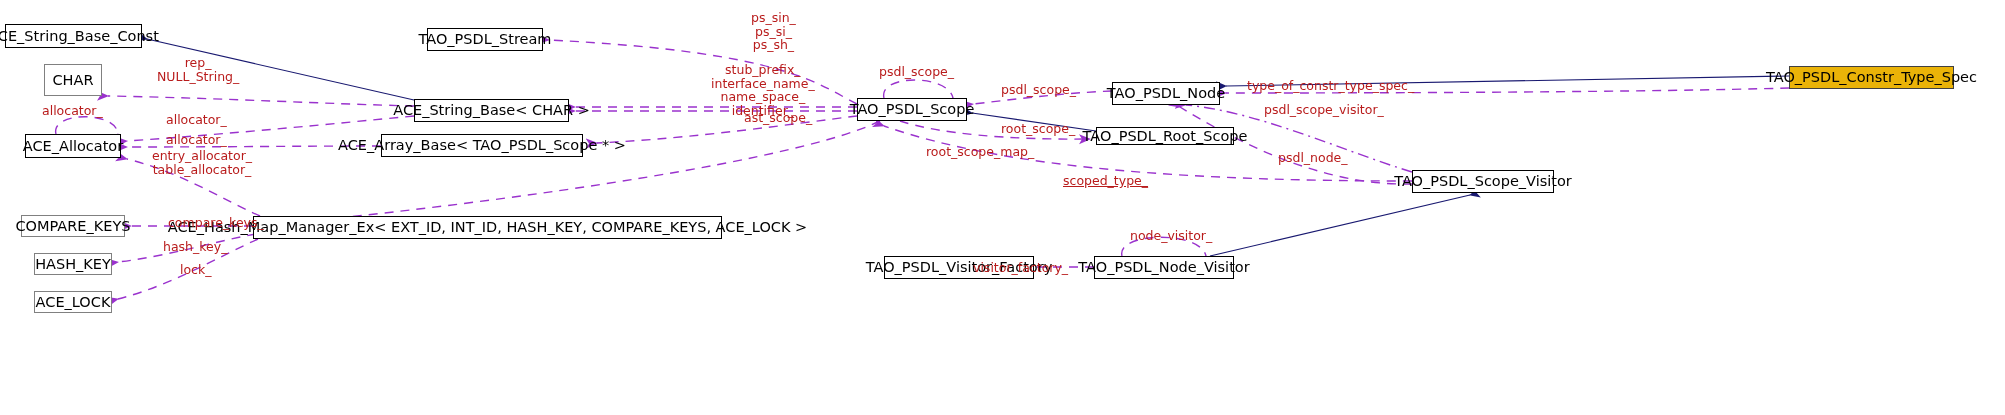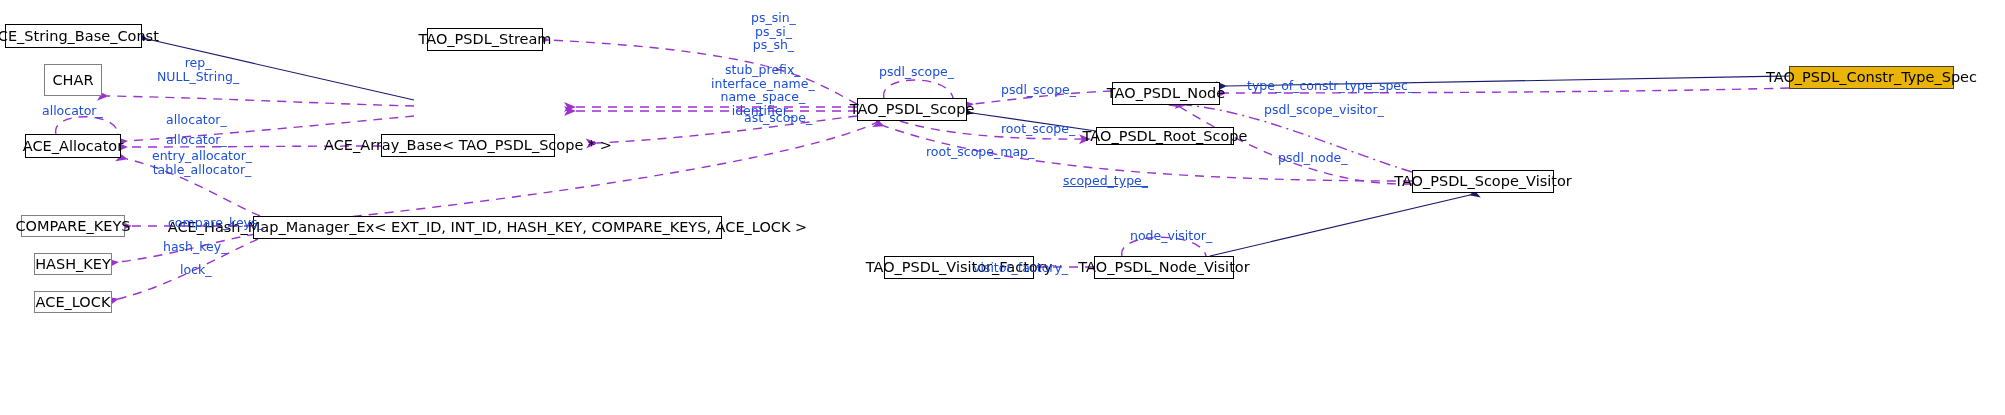--- a/index.html
+++ b/index.html
@@ -41,21 +41,21 @@
   .node.gray-border {
     border: 1px solid #808080;
   }
   .node.highlight {
     background: #eab308;
     border: 1px solid #404040;
   }
   .edge-label {
     position: absolute;
     font-size: 12.5px;
-    color: #1d4ed8;
+    color: #b91c1c;
     white-space: pre;
     text-align: center;
     line-height: 13.5px;
     background: transparent;
   }
 </style>
 </head>
 <body>
 
 <div id="diagram">
@@ -155,22 +155,25 @@
   </div>
 
   <div class="node gray-border" style="left:34px; top:291px; width:78px; height:22px;">
     <span>ACE_LOCK</span>
   </div>
 
   <div class="node" style="left:427px; top:28px; width:116px; height:23px;">
     <span>TAO_PSDL_Stream</span>
   </div>
 
-
-  <div class="node" style="left:381px; top:134px; width:174px; height:23px;">
+  <div class="node" style="left:414px; top:99px; width:155px; height:23px;">
+    <span>ACE_String_Base&lt; CHAR &gt;</span>
+  </div>
+
+  <div class="node" style="left:381px; top:134px; width:202px; height:23px;">
     <span>ACE_Array_Base&lt; TAO_PSDL_Scope * &gt;</span>
   </div>
 
   <div class="node" style="left:253px; top:216px; width:469px; height:23px;">
     <span>ACE_Hash_Map_Manager_Ex&lt; EXT_ID, INT_ID, HASH_KEY, COMPARE_KEYS, ACE_LOCK &gt;</span>
   </div>
 
   <div class="node" style="left:857px; top:98px; width:110px; height:23px;">
     <span>TAO_PSDL_Scope</span>
   </div>

